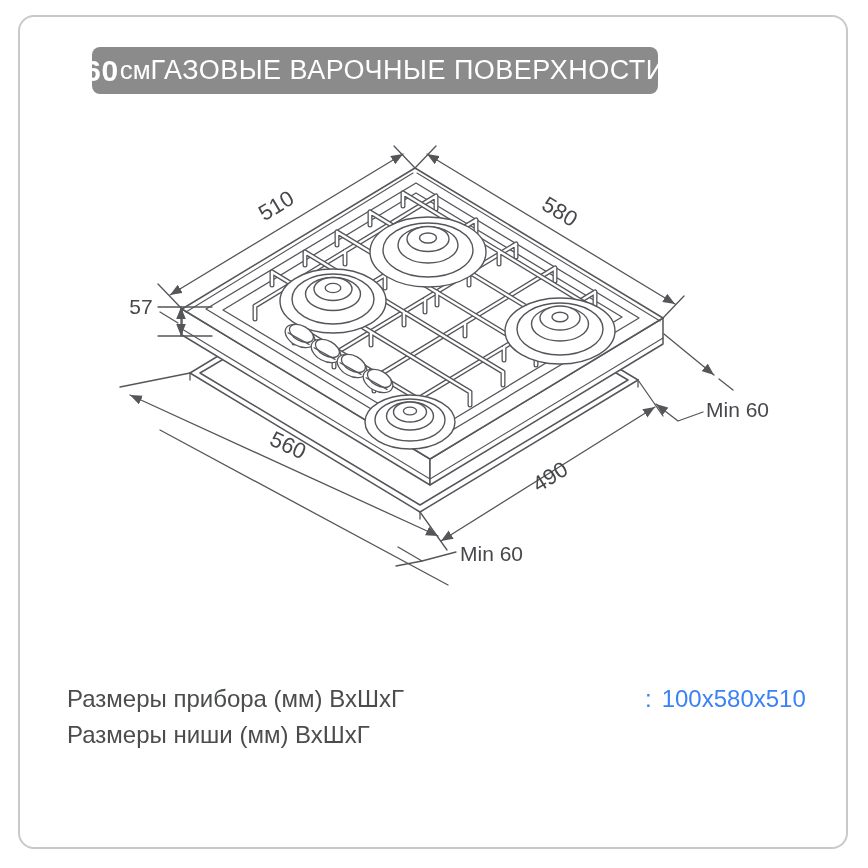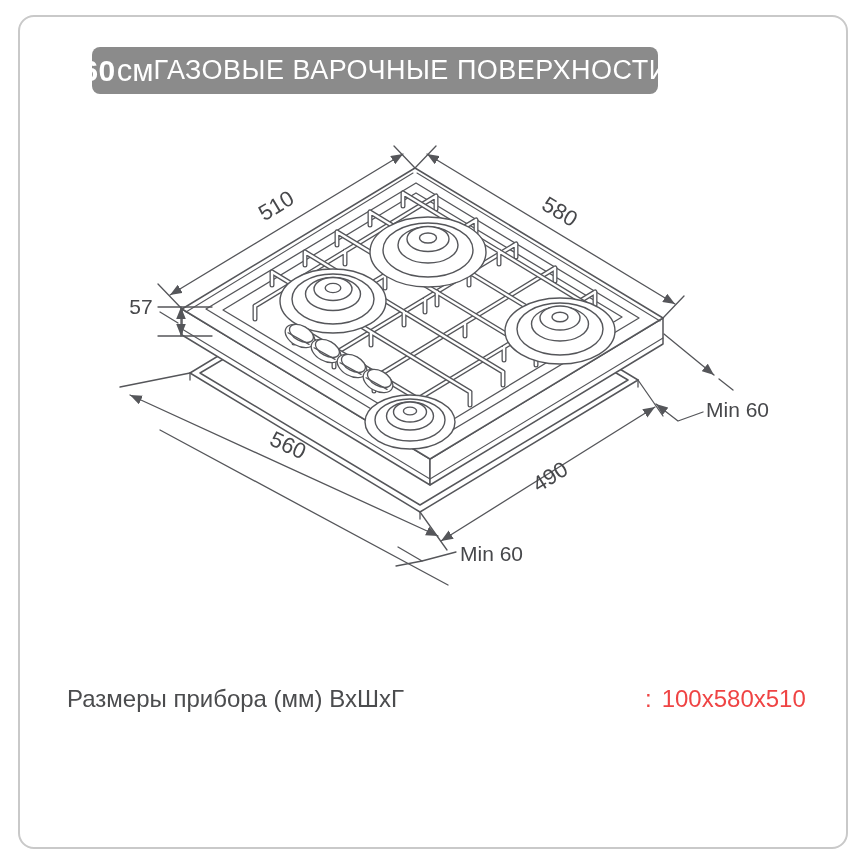--- a/index.html
+++ b/index.html
@@ -12,26 +12,26 @@
     border:2.5px solid #c9c9c9; border-radius:16px; box-sizing:border-box;
     pointer-events:none;
   }
   .banner {
     position:absolute; left:92px; top:47px; width:566px; height:47px;
     background:#8b8b8b; border-radius:8px;
     display:flex; align-items:center; justify-content:center;
     color:#ffffff; white-space:nowrap;
   }
   .banner .sz  { font-size:30px; font-weight:bold; letter-spacing:.5px; }
-  .banner .unit{ font-size:31px; margin-left:1px; }
+  .banner .unit{ font-size:26px; margin-left:1px; }
   .banner .ttl { font-size:27px; letter-spacing:.5px; }
   svg.diagram { position:absolute; left:0; top:0; }
   .specs { position:absolute; left:47px; top:681px; width:780px; color:#4b4c4e; }
   .spec-row { position:relative; height:36px; line-height:36px; font-size:24px; white-space:nowrap;margin-left:20px; }
-  .spec-col { position:absolute; left:578px; top:0; color:#ef4444; }
+  .spec-col { position:absolute; left:578px; top:0; color:#3b82f6; }
   .spec-sep { display:inline-block; margin-right:10px; }
   .dimtext   { font-size:22px; fill:#47484b; }
   .dimtext-s { font-size:21px; fill:#47484b; }
 </style>
 </head>
 <body>
 
 <div class="page">
 
   <div class="page-border"></div>
@@ -172,16 +172,17 @@
     <text class="dimtext-s" x="706" y="417">Min 60</text>
     <text class="dimtext-s" x="460" y="561">Min 60</text>
   </svg>
 
   <div class="specs">
     <div class="spec-row">
       <span>Размеры прибора (мм) ВхШхГ</span>
       <span class="spec-col"><span class="spec-sep">:</span><span>100x580x510</span></span>
     </div>
     <div class="spec-row">
+      <span>Размеры ниши (мм) ВхШхГ</span>
     </div>
   </div>
 
 </div>
 
 </body></html>

